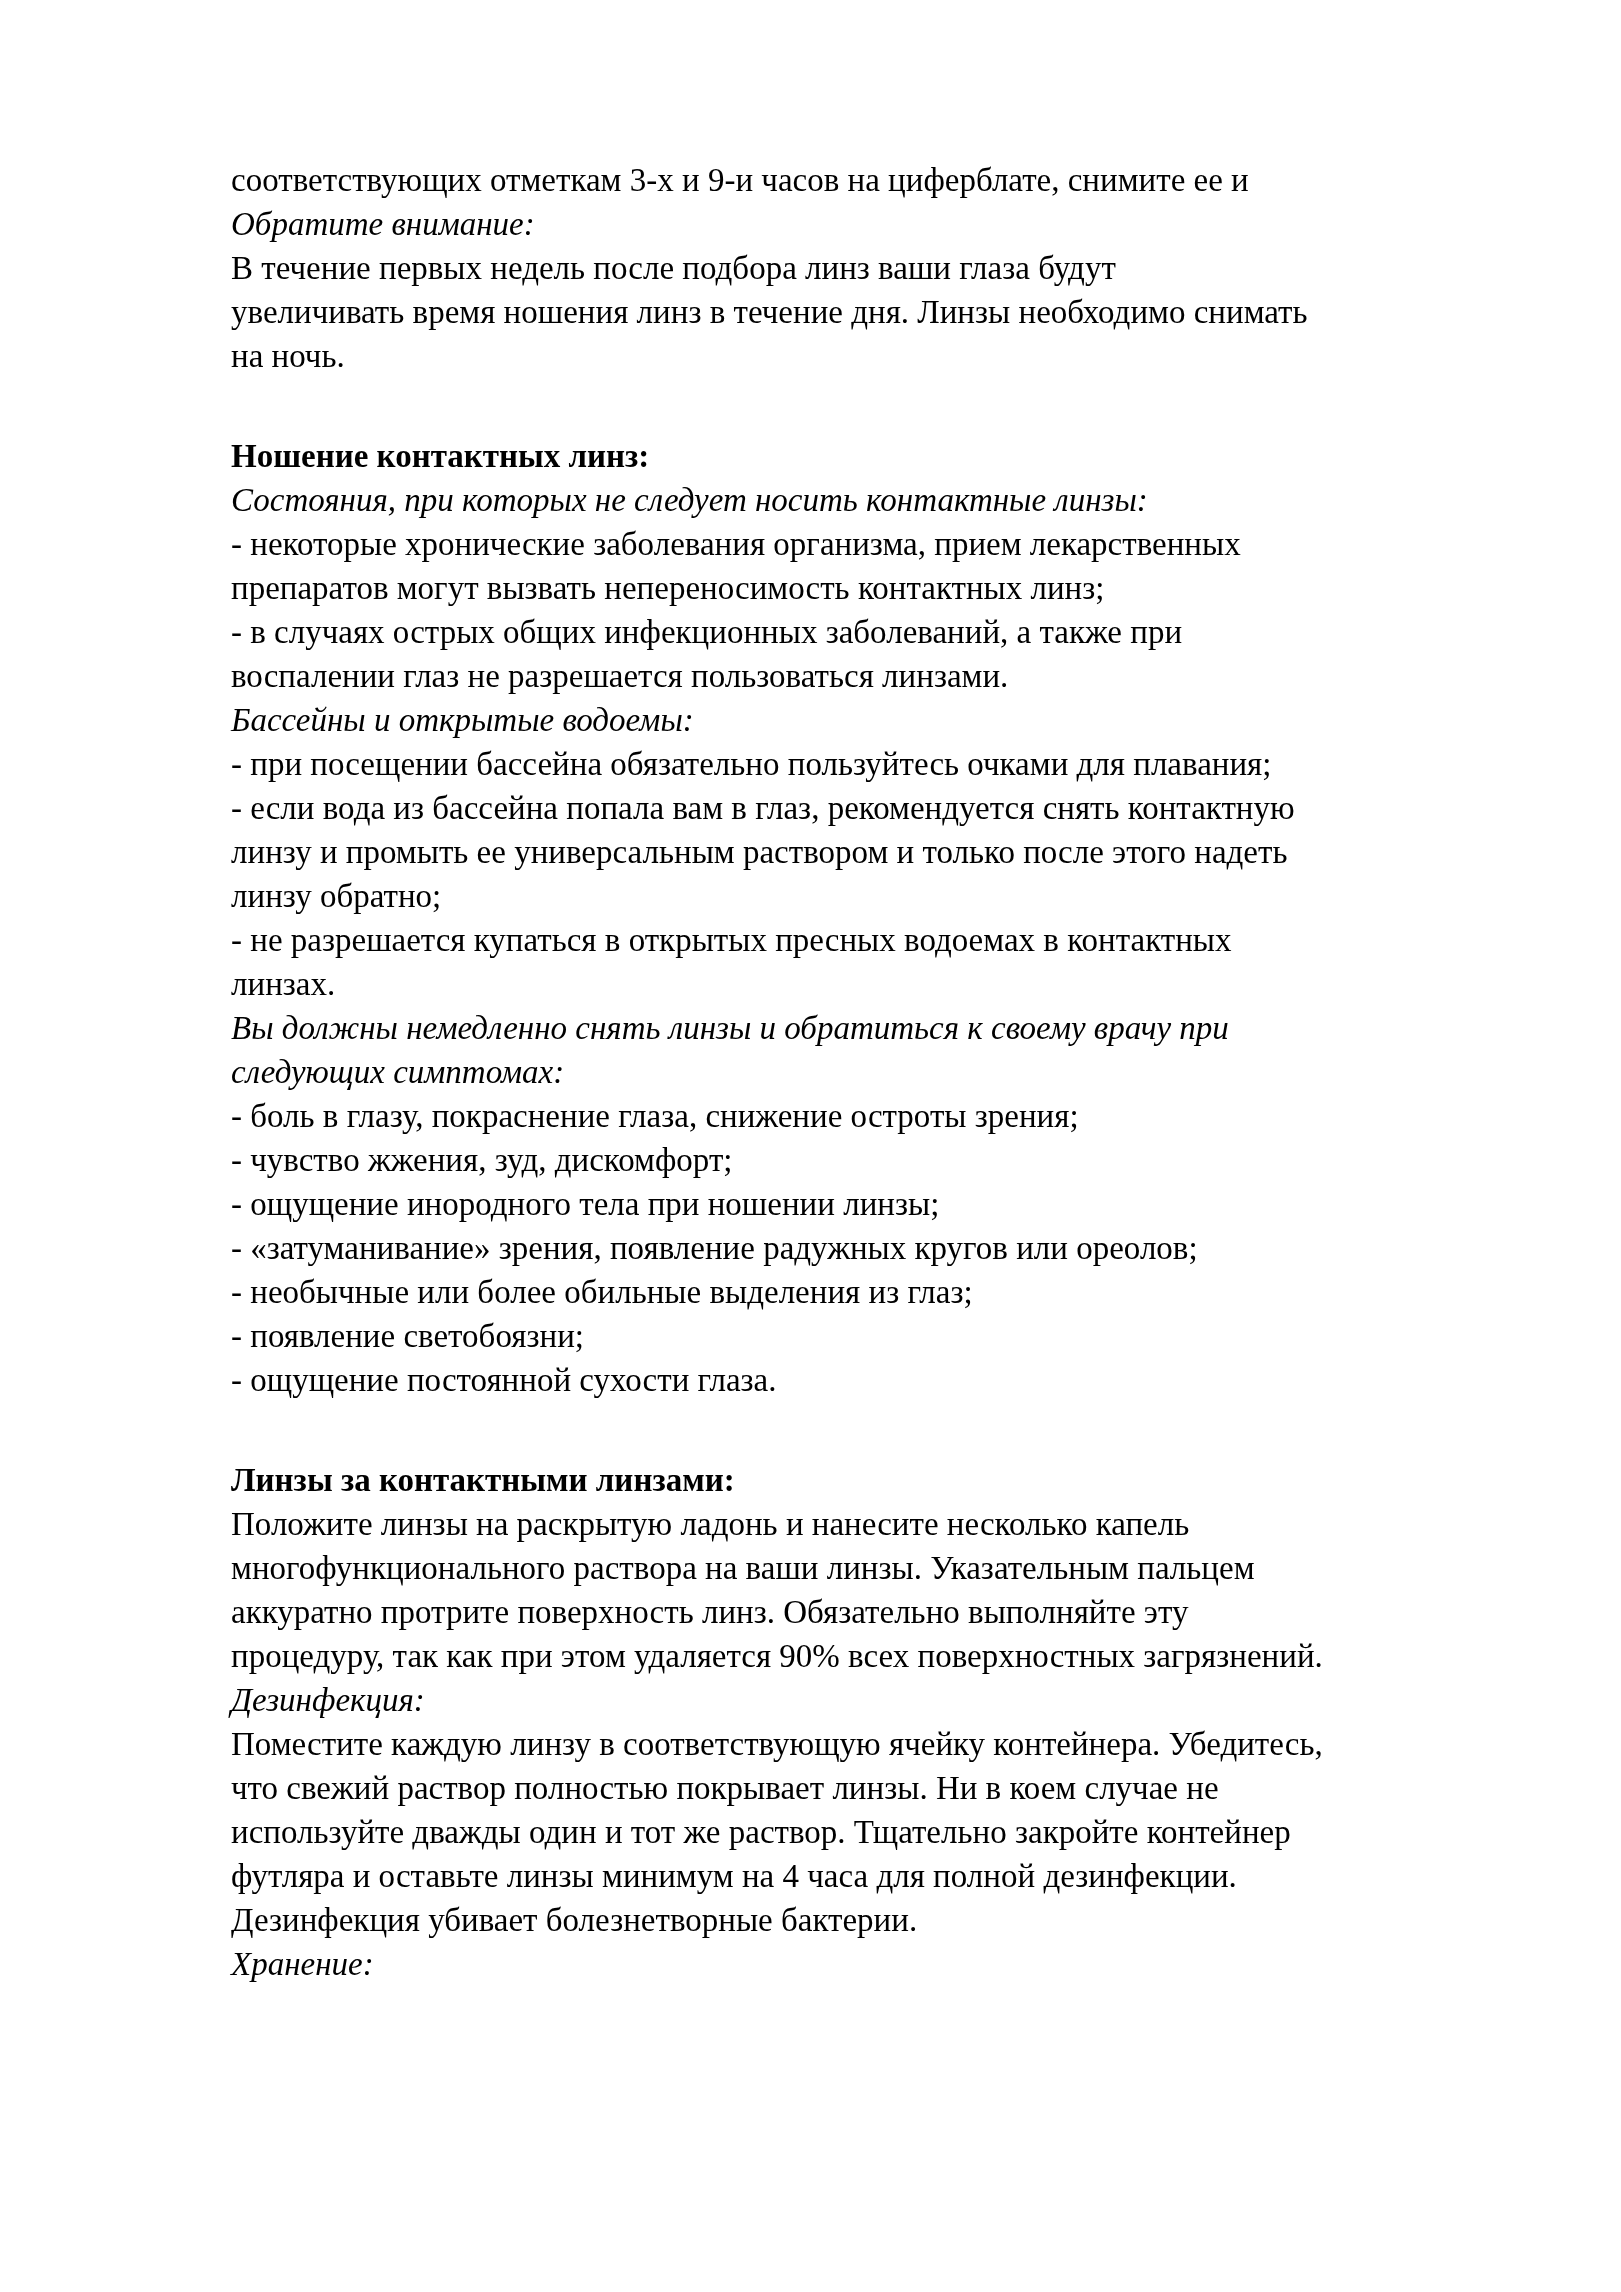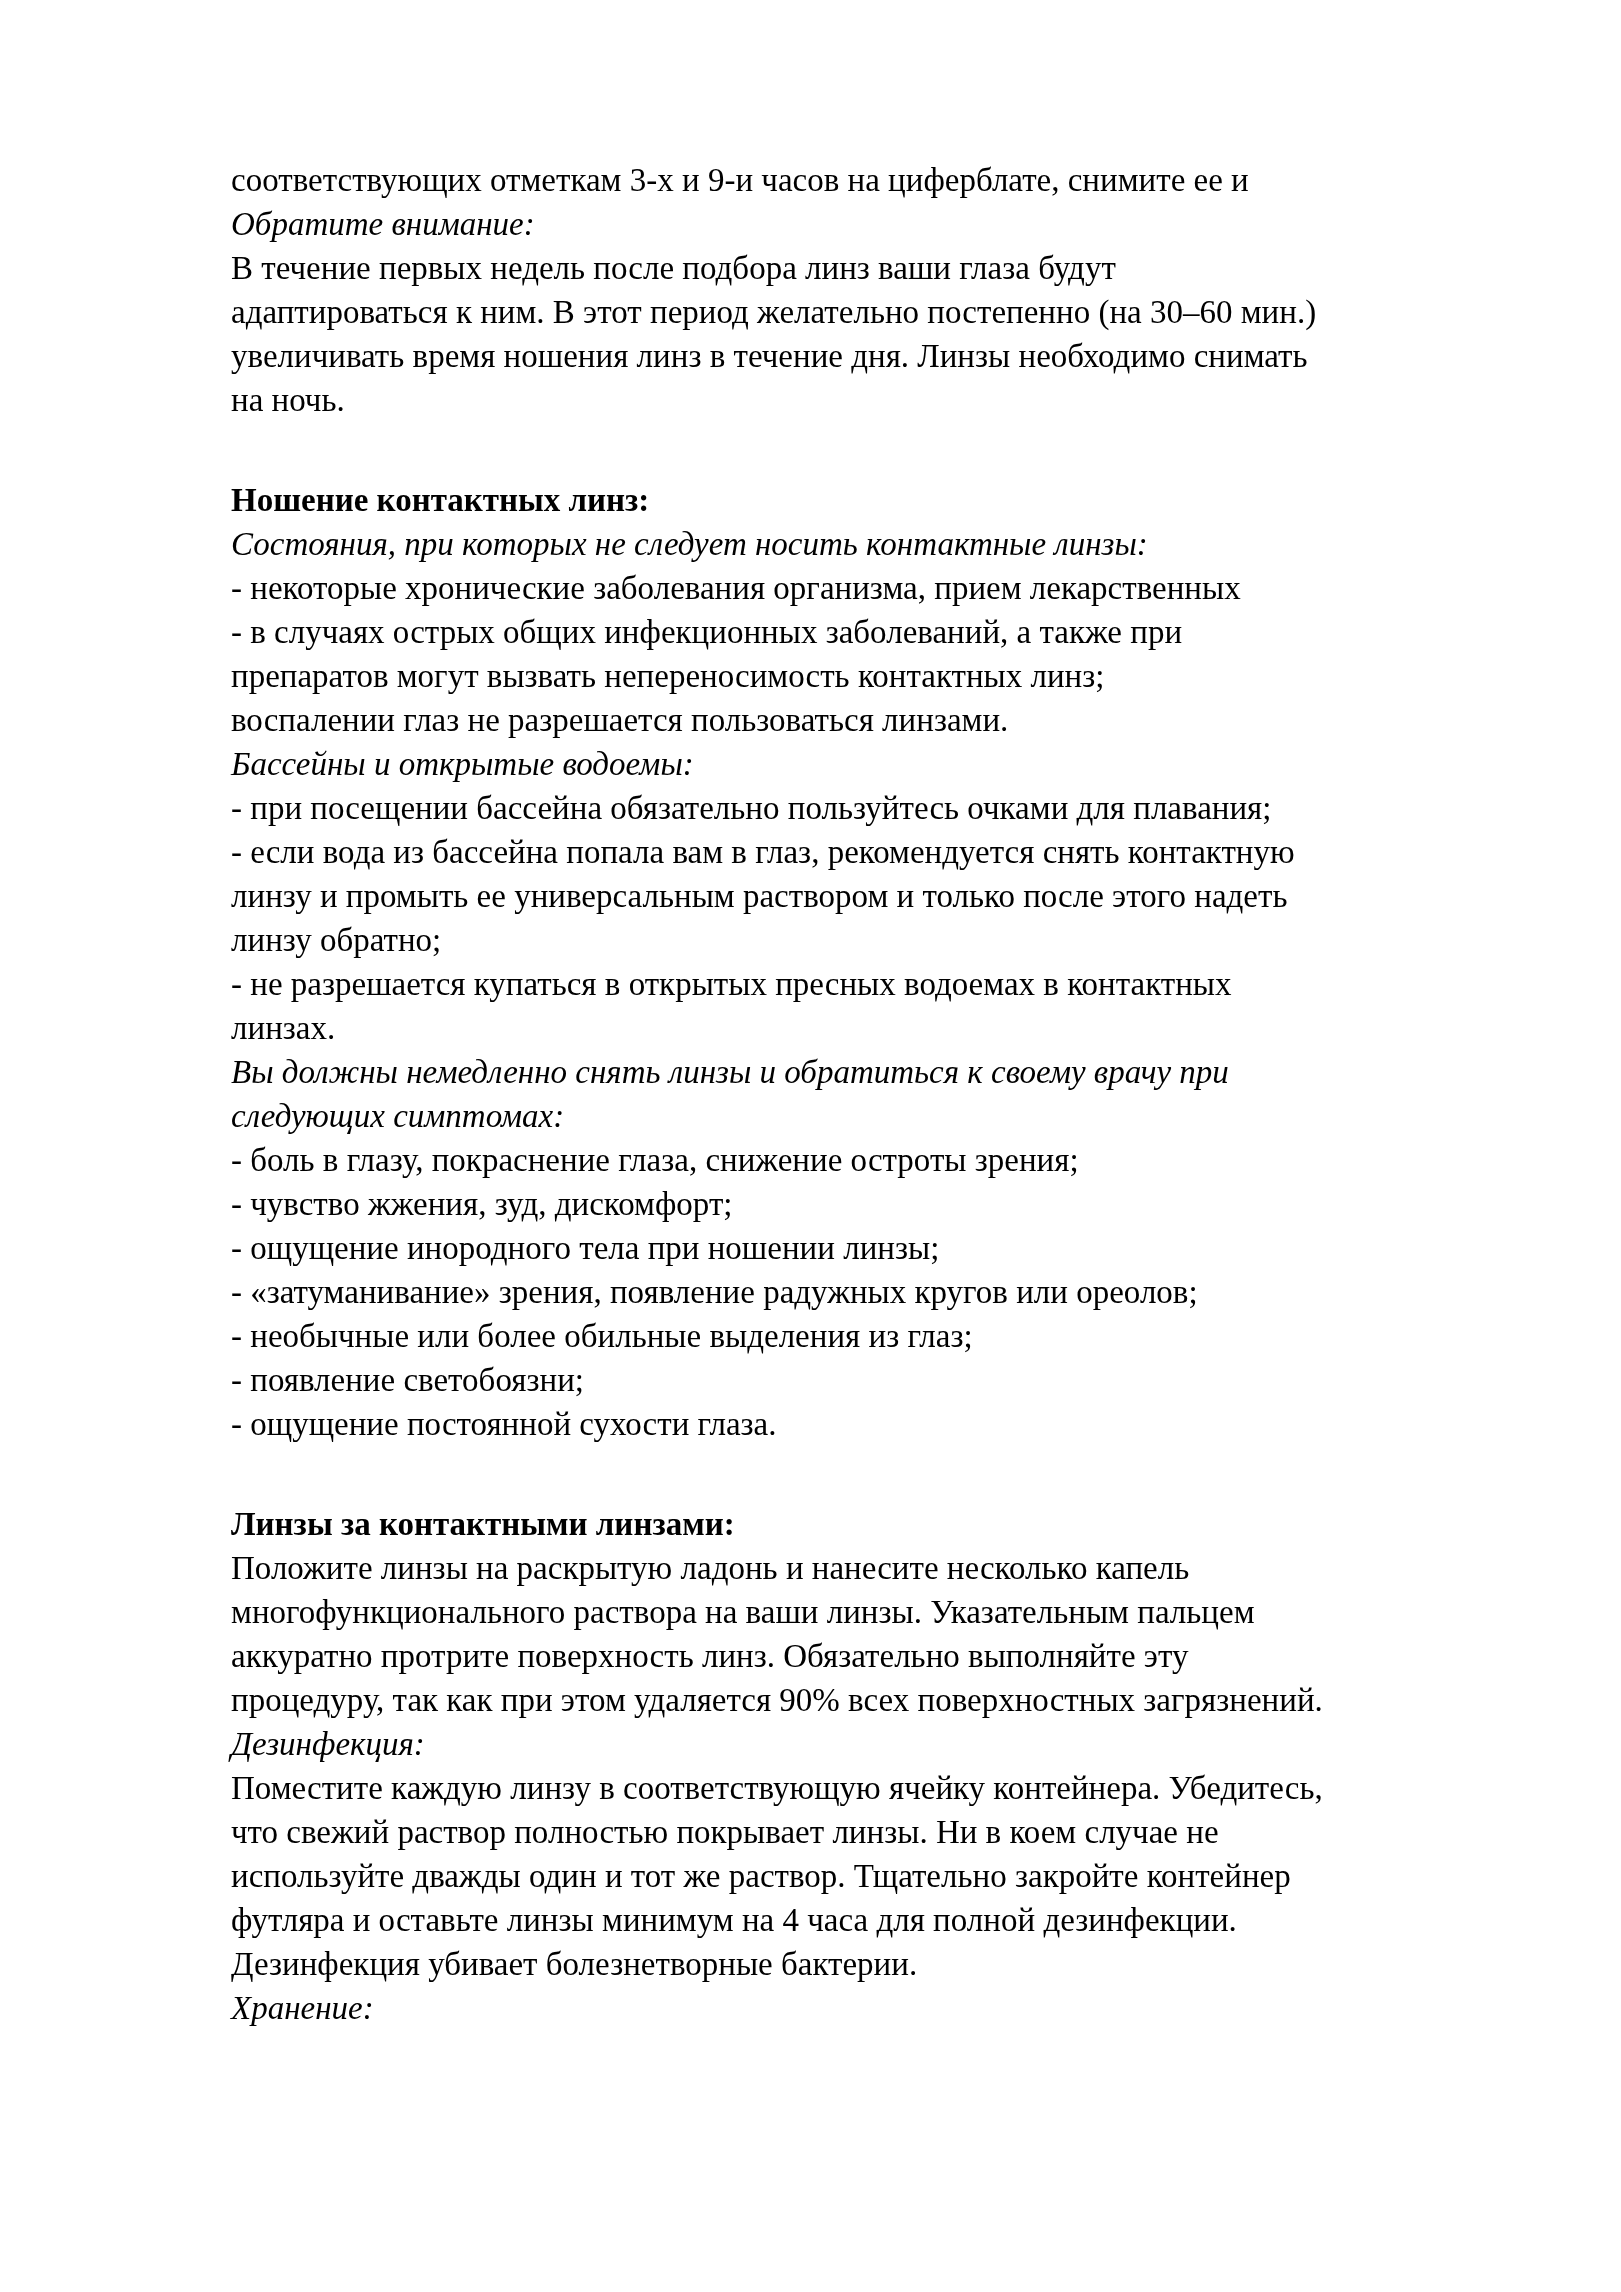--- a/index.html
+++ b/index.html
@@ -38,30 +38,29 @@
   }
 </style>
 </head>
 <body>
 
 <main class="page" id="doc" style="background: rgb(255, 255, 255); color: rgb(0, 0, 0);">
     <div class="section">
       <div class="line">соответствующих отметкам 3-х и 9-и часов на циферблате, снимите ее и</div>
       <div class="line italic">Обратите внимание:</div>
       <div class="line">В течение первых недель после подбора линз ваши глаза будут</div>
-      <div class="line">адаптироваться к ним. В этот период желательно постепенно (на 30–60 мин.)</div>
       <div class="line">увеличивать время ношения линз в течение дня. Линзы необходимо снимать</div>
       <div class="line">на ночь.</div>
     </div>
     <div class="section">
       <div class="line heading">Ношение контактных линз:</div>
       <div class="line italic">Состояния, при которых не следует носить контактные линзы:</div>
       <div class="line">- некоторые хронические заболевания организма, прием лекарственных</div>
+      <div class="line">препаратов могут вызвать непереносимость контактных линз;</div>
       <div class="line">- в случаях острых общих инфекционных заболеваний, а также при</div>
-      <div class="line">препаратов могут вызвать непереносимость контактных линз;</div>
       <div class="line">воспалении глаз не разрешается пользоваться линзами.</div>
       <div class="line italic">Бассейны и открытые водоемы:</div>
       <div class="line">- при посещении бассейна обязательно пользуйтесь очками для плавания;</div>
       <div class="line">- если вода из бассейна попала вам в глаз, рекомендуется снять контактную</div>
       <div class="line">линзу и промыть ее универсальным раствором и только после этого надеть</div>
       <div class="line">линзу обратно;</div>
       <div class="line">- не разрешается купаться в открытых пресных водоемах в контактных</div>
       <div class="line">линзах.</div>
       <div class="line italic">Вы должны немедленно снять линзы и обратиться к своему врачу при</div>
       <div class="line italic">следующих симптомах:</div>

